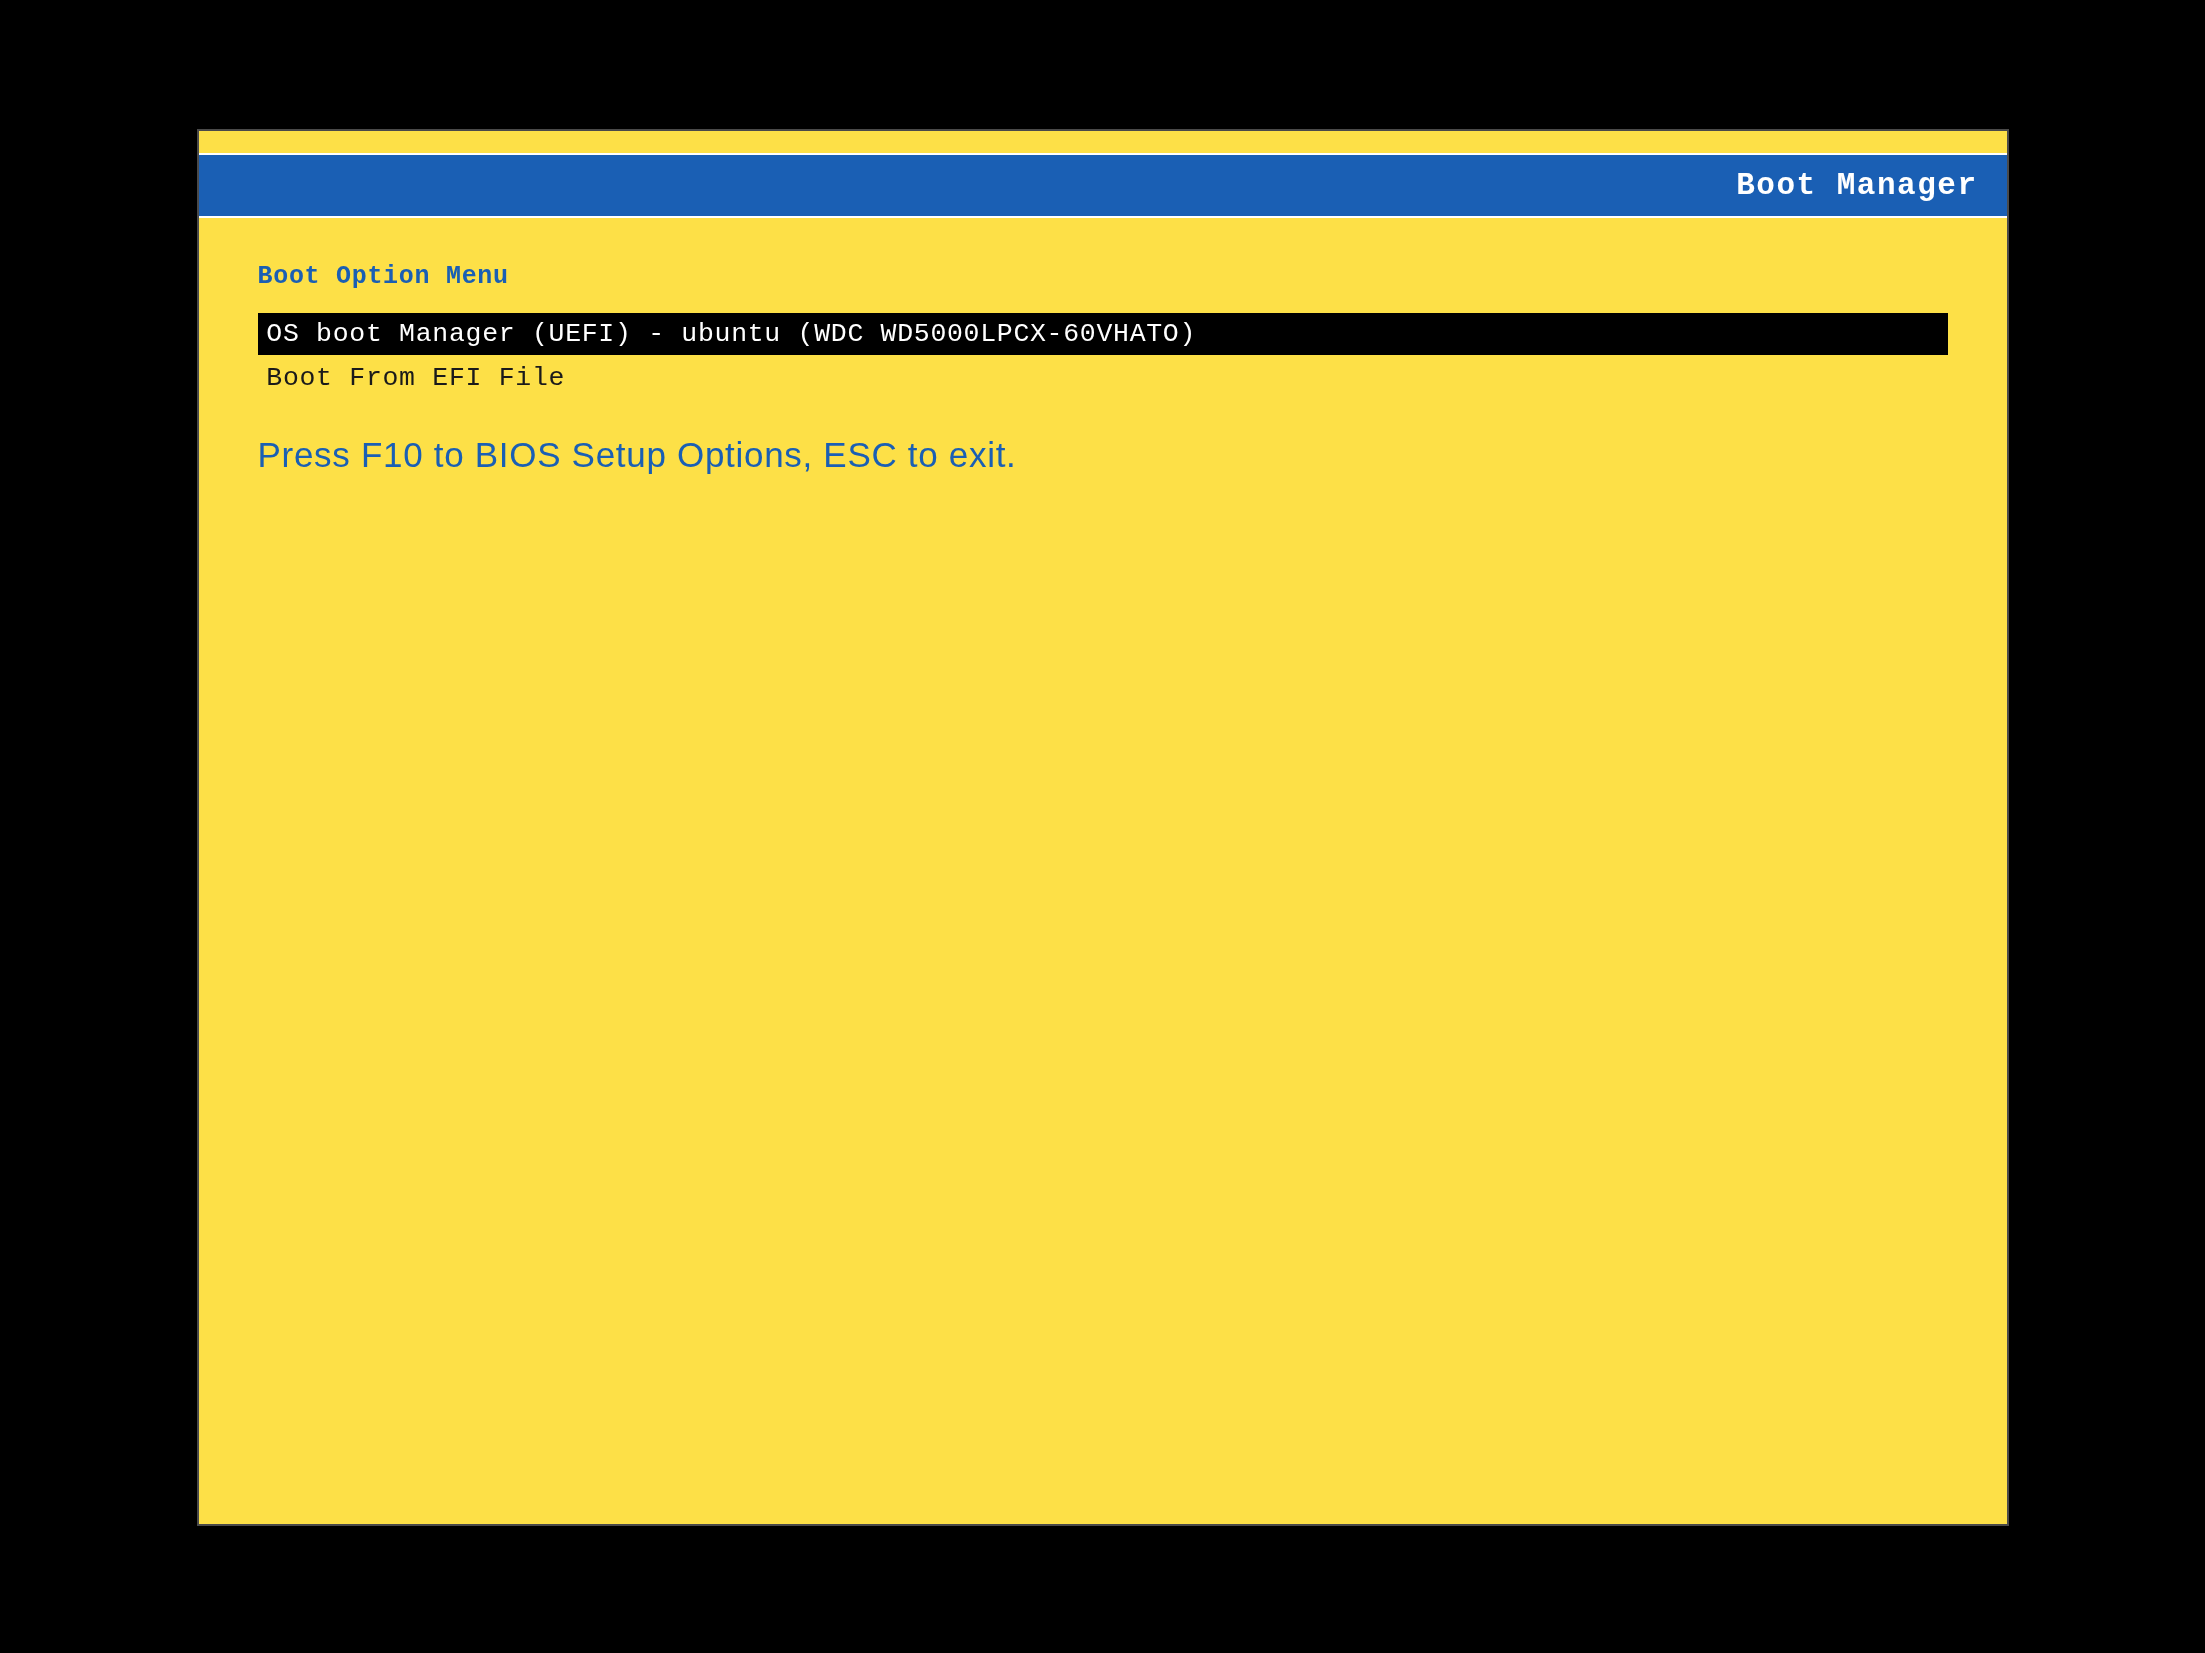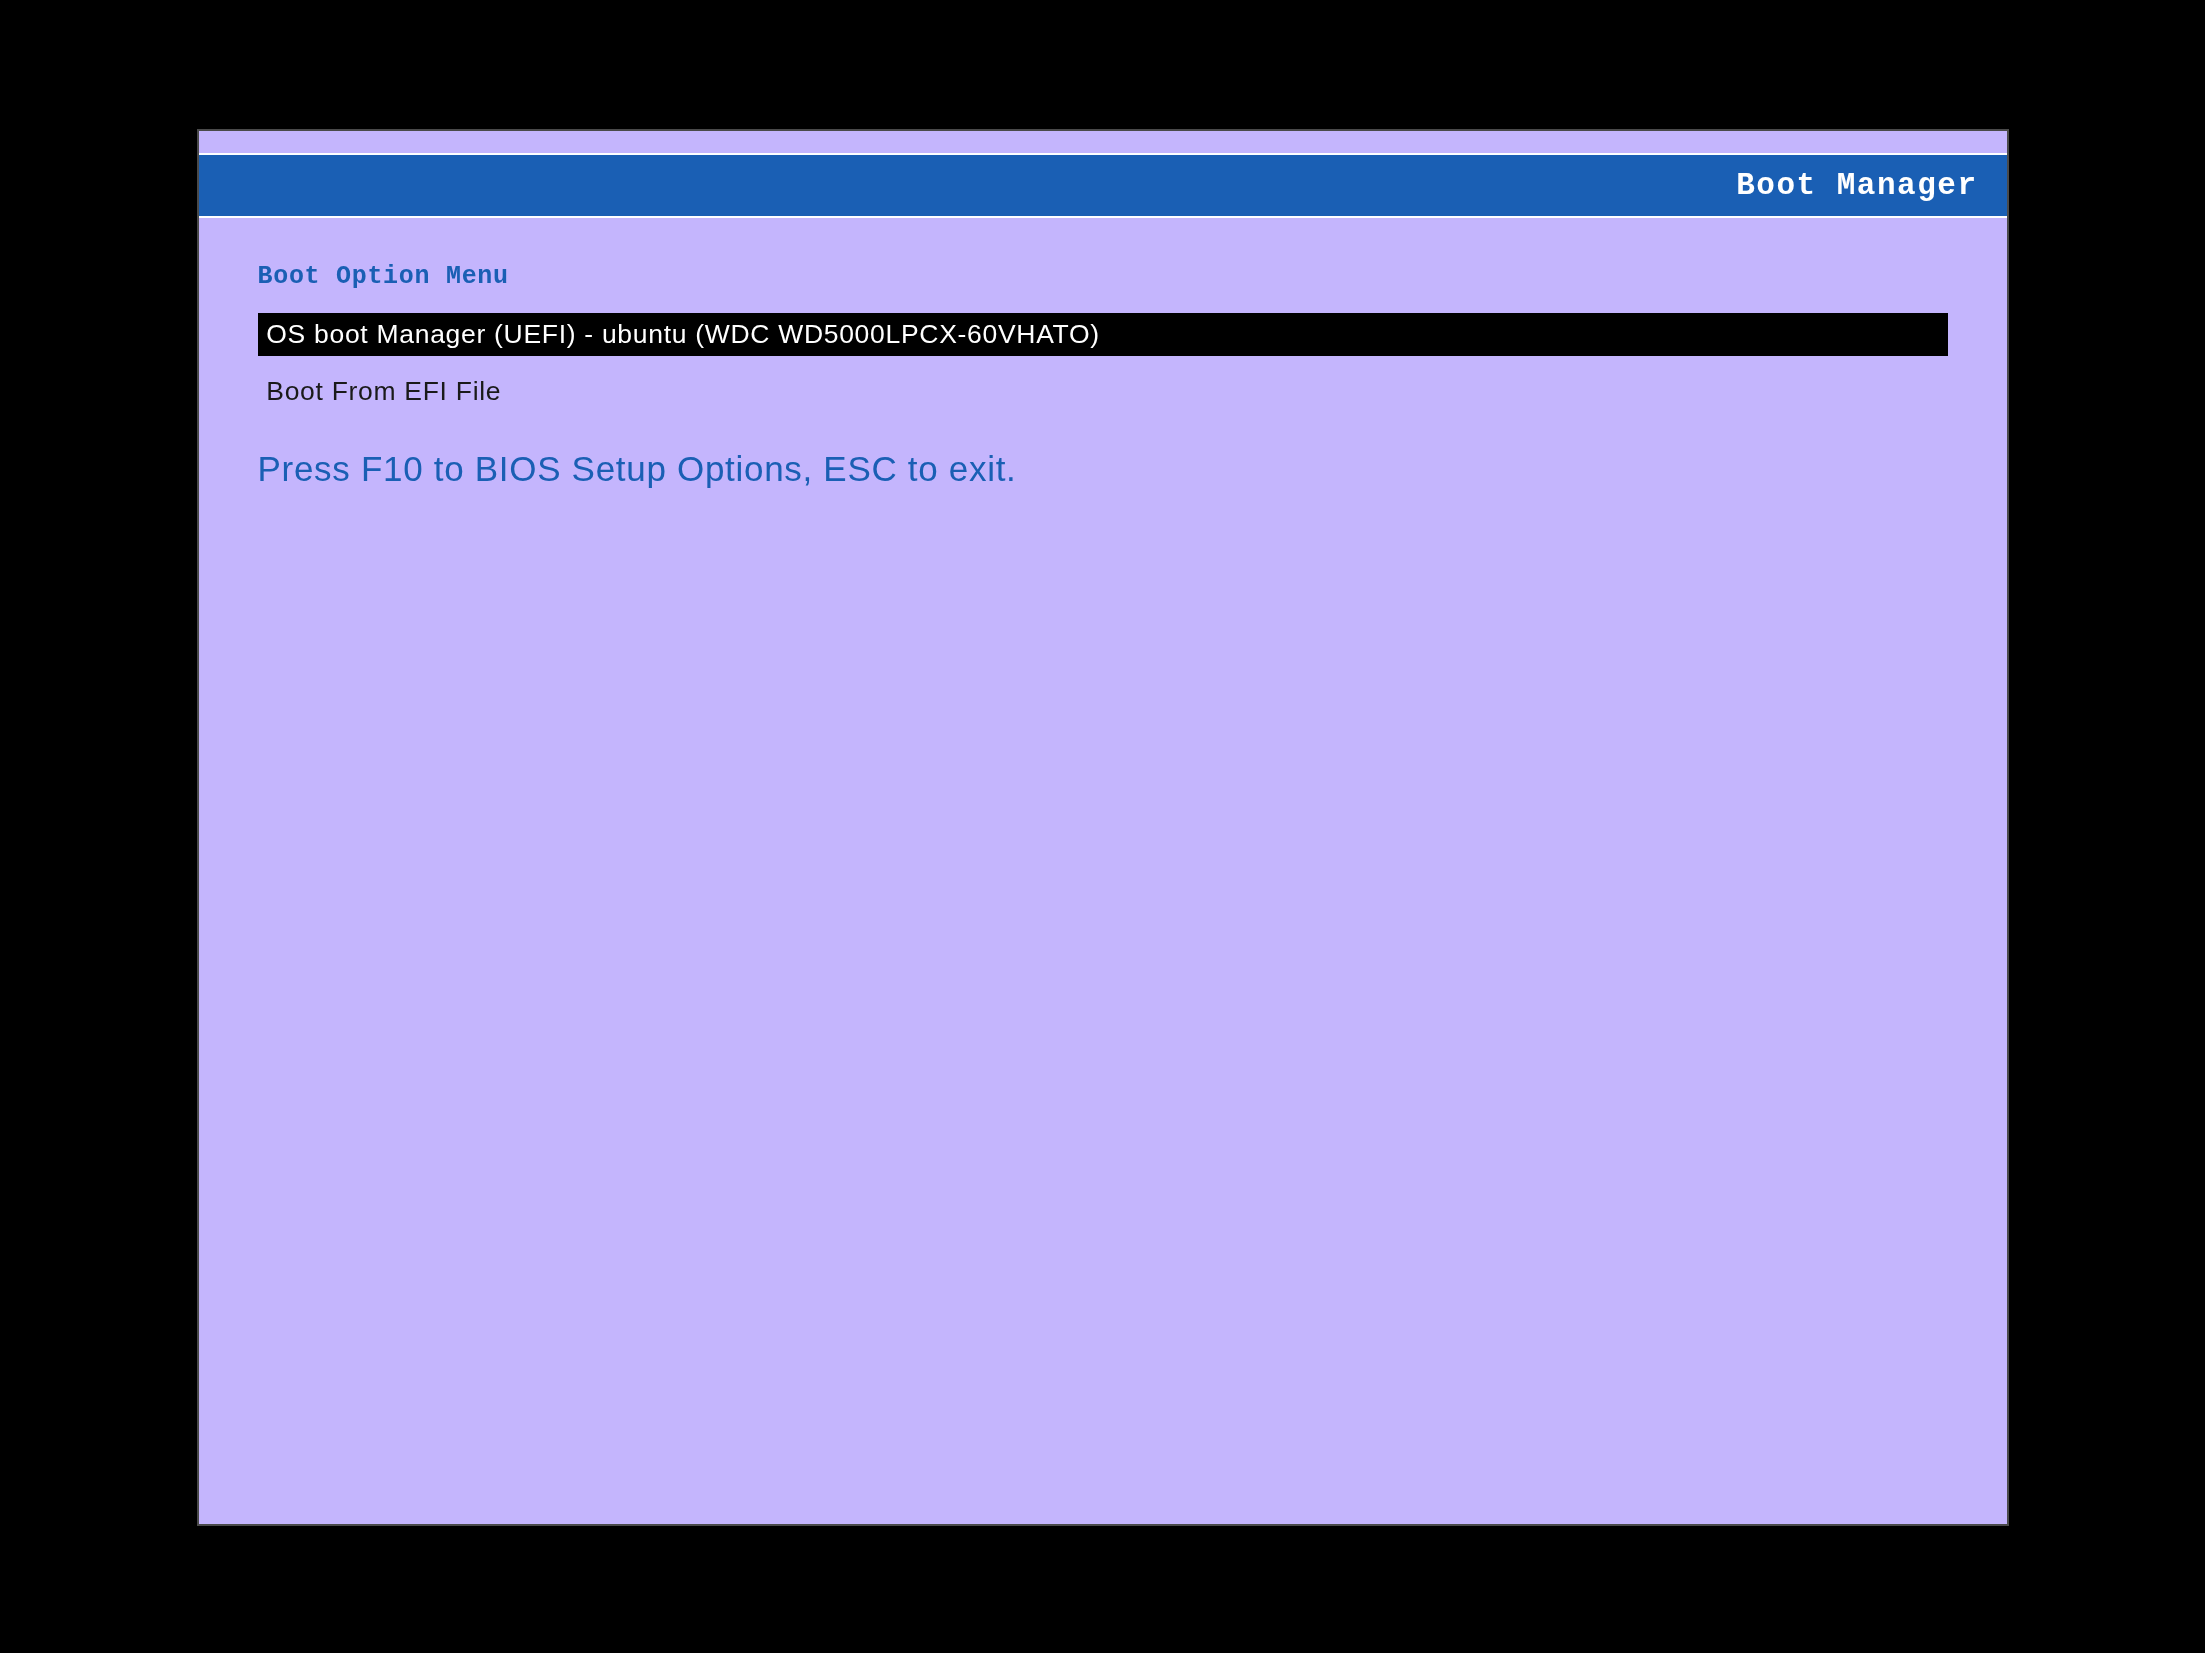--- a/index.html
+++ b/index.html
@@ -49,25 +49,25 @@
       font-weight: bold;
       margin-bottom: 22px;
       letter-spacing: 0.7px;
     }
 
     .boot-options-list {
       margin-bottom: 37px;
     }
 
     .boot-option {
-      font-family: Liberation Sans, sans-serif;
+      font-family: Liberation Mono, monospace;
       font-size: 26.5px;
       padding: 5.9px 8.8px;
       letter-spacing: 0.7px;
-      margin-bottom: 14px;
+      margin-bottom: 2px;
       cursor: pointer;
     }
 
     .boot-option.selected {
       background-color: #000000;
       color: #ffffff;
     }
 
     .boot-option.unselected {
       background-color: transparent;
@@ -86,21 +86,21 @@
       color: #1a5fb4;
       font-family: Liberation Sans, sans-serif;
       font-size: 35px;
       letter-spacing: 0.7px;
     }
 
     .outer-border {
       width: 1812px;
       height: 1397px;
       border: 2.9px solid #4a4a4a;
-      background-color: #c4b5fd;
+      background-color: #fde047;
       position: relative;
     }
   </style>
 </head>
 <body>
 
 <div class="outer-border">
   <div class="title-bar">
     <span class="title-bar-text">Boot Manager</span>
   </div>

